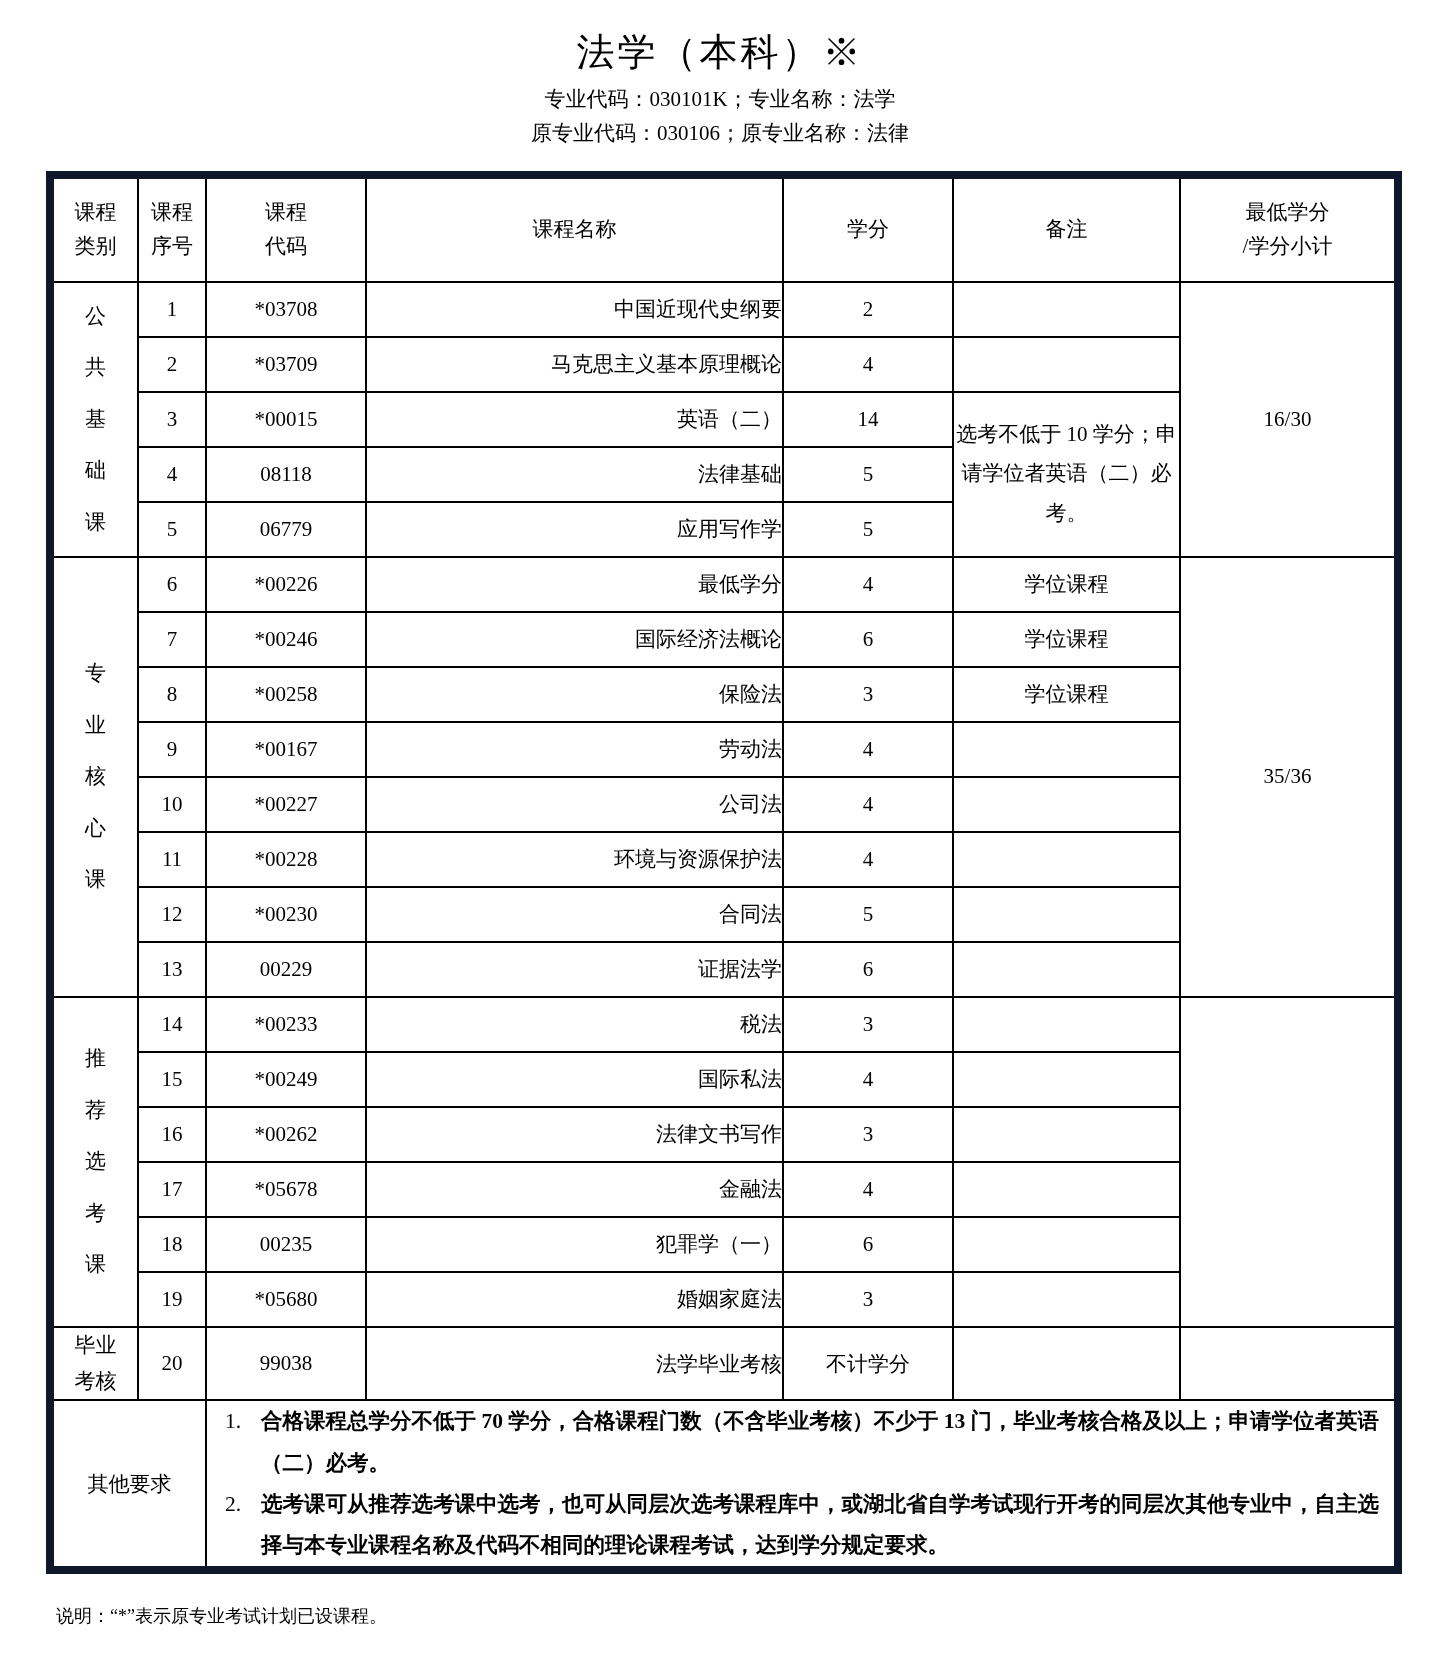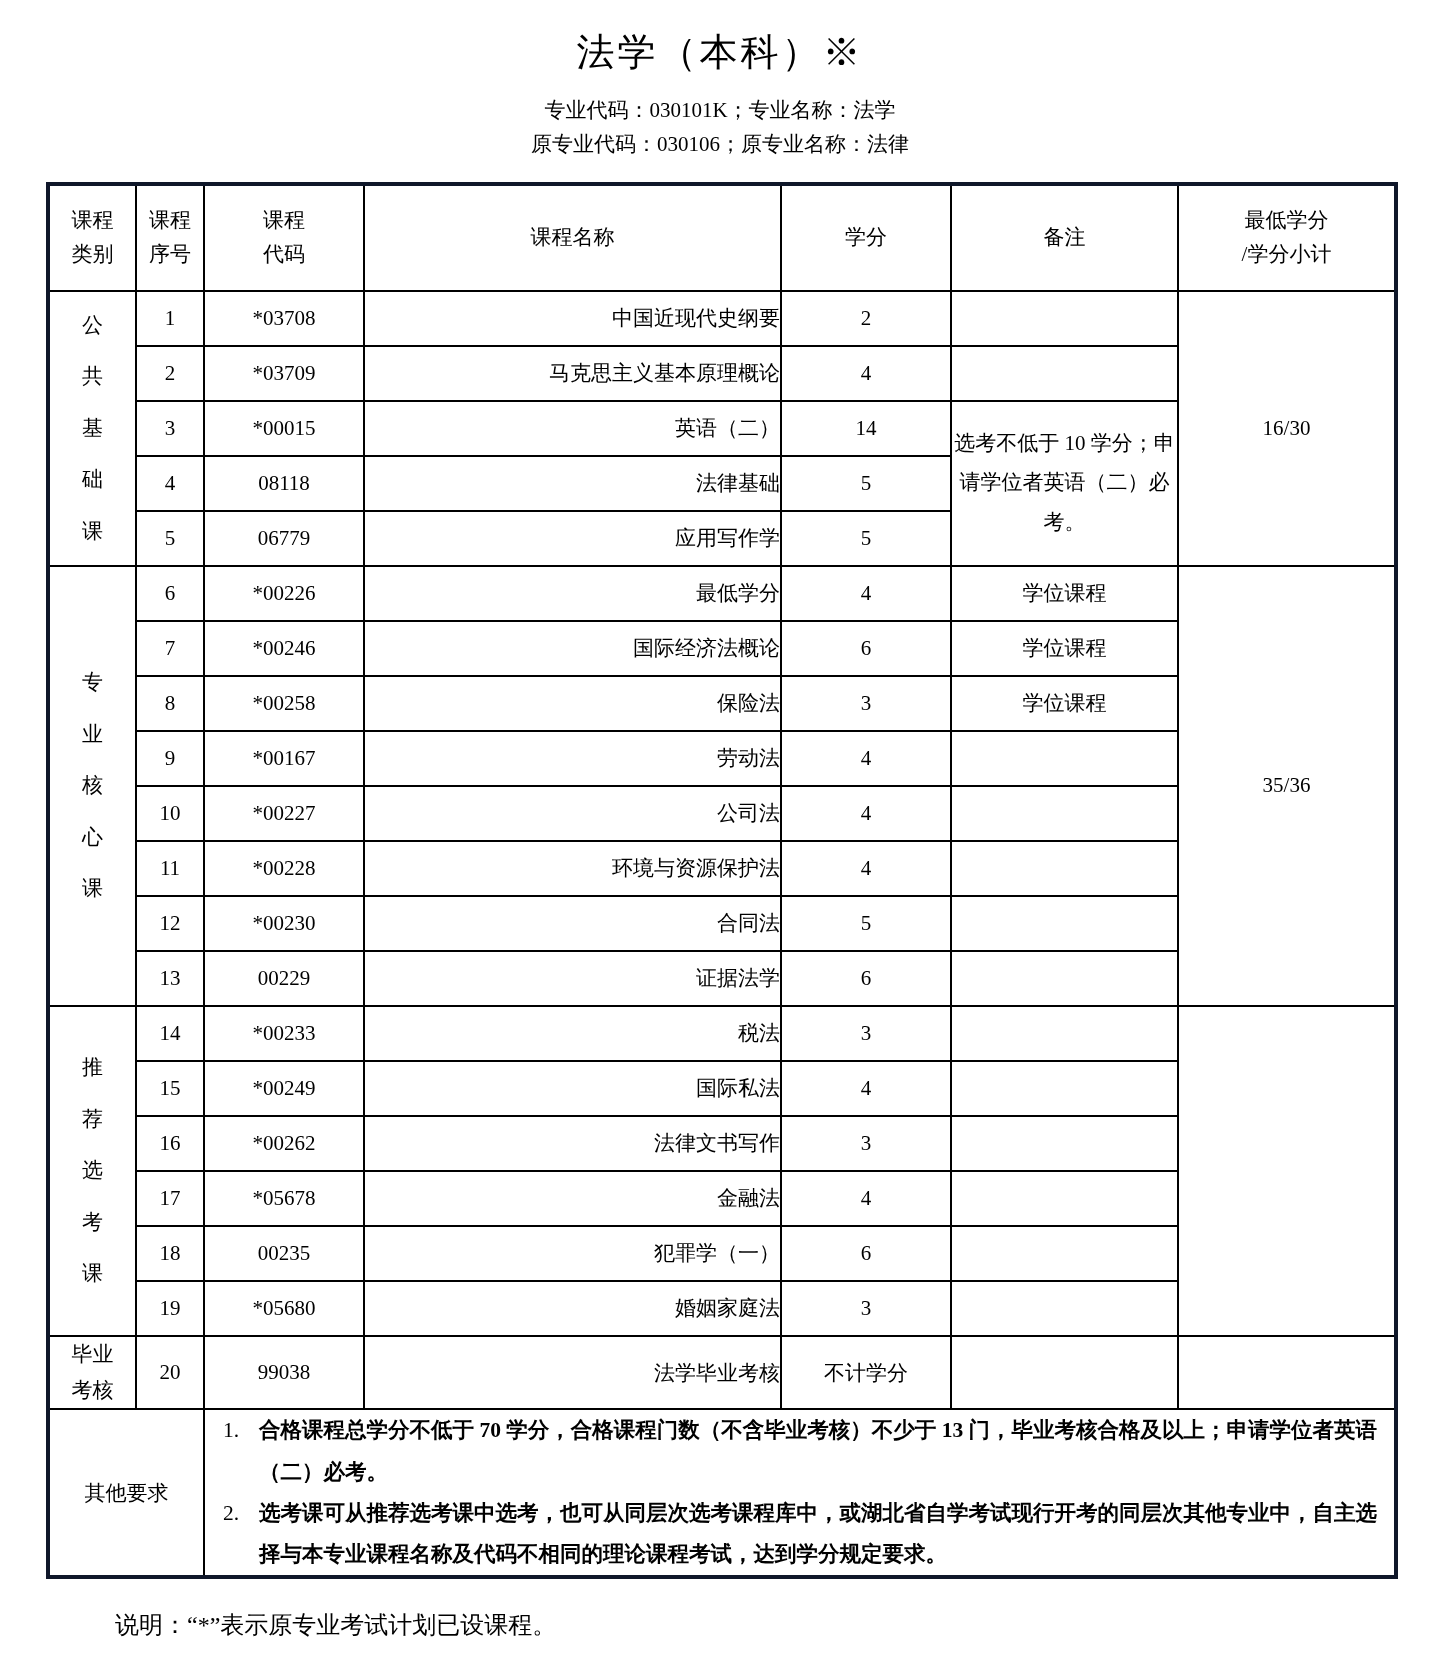--- a/index.html
+++ b/index.html
@@ -8,25 +8,25 @@
     font-family:"Liberation Serif","DejaVu Serif",serif;
     color:#000;
   }
   .page-title{
     text-align:center;font-size:38px;font-weight:normal;
     padding-top:30px;line-height:1.2;letter-spacing:3px;
   }
   .subtitle{
     text-align:center;font-size:21px;line-height:1.65;
   }
-  .subtitle-block{margin-top:17px;}
+  .subtitle-block{margin-top:6px;}
   table.course-table{
     border-collapse:collapse;table-layout:fixed;
     margin:20px 0 0 46px;width:1348px;
-    border:4px solid #0f172a;
+    border:8px solid #0f172a;
   }
   .course-table td,.course-table th{
     border:2px solid #000;padding:0;overflow:hidden;
     font-size:21px;font-weight:normal;vertical-align:middle;
   }
   tr.head-row{height:107px;}
   tr.data-row{height:55px;}
   tr.grad-row{height:59px;}
   tr.other-row{height:163px;}
   th.hdr{white-space:pre-line;line-height:1.6;text-align:center;}
@@ -40,21 +40,21 @@
   .c-remark-merged{
     text-align:center;padding:0 4px 0 7px;line-height:1.9;white-space:normal;
   }
   .c-min{text-align:center;}
   .other-label{text-align:center;font-size:22px;margin-top:24px;}
   .other-content{padding:6px 10px 6px 0;}
   .req-item{display:flex;font-size:21.5px;line-height:1.92;}
   .req-num{flex:none;width:54px;padding-left:18px;box-sizing:border-box;}
   .req-text{flex:1;font-weight:bold;}
   .footer-note{
-    margin:30px 0 0 115px;font-size:24px;
+    margin:30px 0 0 56px;font-size:18px;
   }
 </style>
 </head>
 <body>
 
 <div class="page-title">法学（本科）※</div>
 
 <div class="subtitle-block">
   <div class="subtitle">专业代码：030101K；专业名称：法学</div>
   <div class="subtitle">原专业代码：030106；原专业名称：法律</div>

